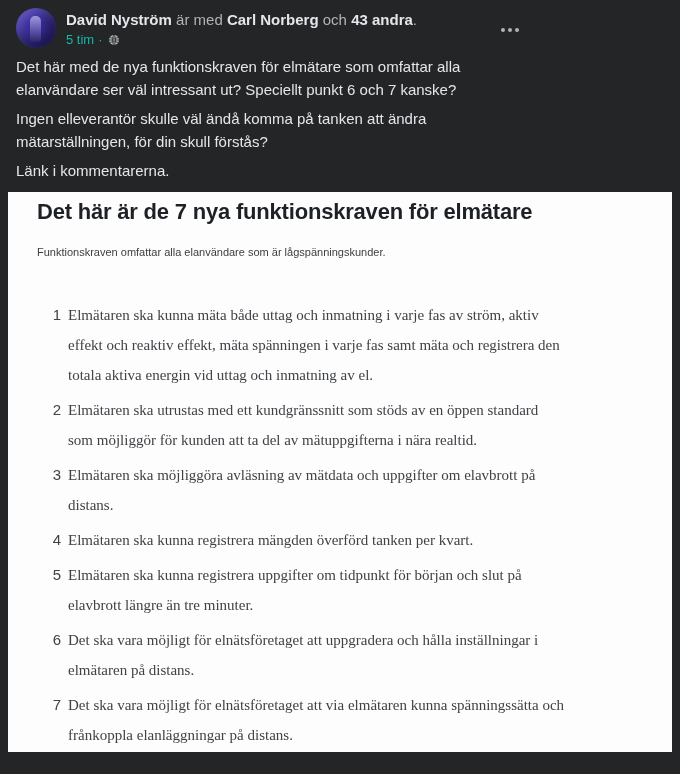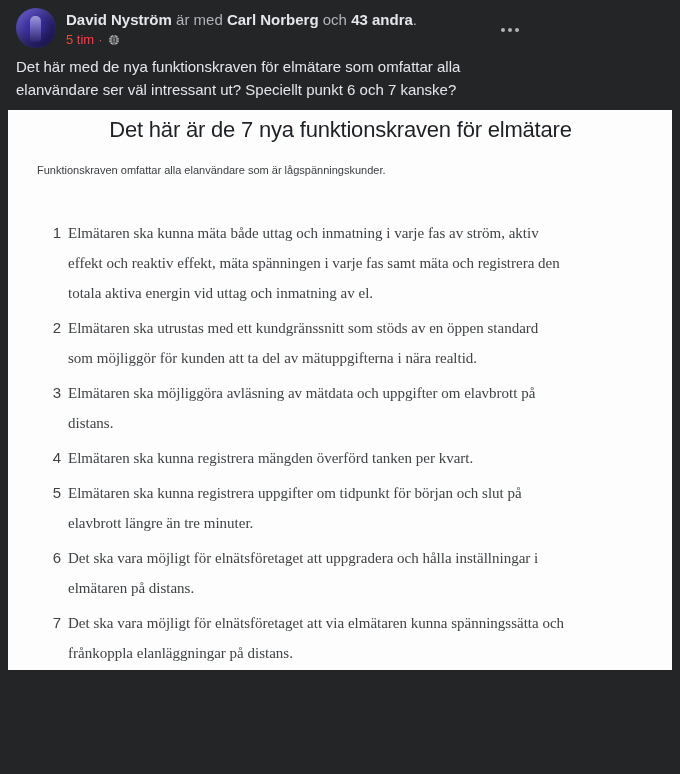--- a/index.html
+++ b/index.html
@@ -51,21 +51,21 @@
   }
   .name-line .bold-name {
     color: #e4e6eb;
     font-weight: 700;
     cursor: pointer;
   }
   .meta-line {
     margin-top: 3px;
     font-size: 13px;
     line-height: 16px;
-    color: #ef4444;
+    color: #14b8a6;
     display: flex;
     align-items: center;
     gap: 4px;
   }
   .meta-line .timestamp { cursor: pointer; }
   .globe { display: inline-flex; margin-left: 1px; }
   .menu-button {
     position: absolute;
     right: 18px; top: 18px;
     width: 32px; height: 24px;
@@ -97,24 +97,23 @@
     width: 664px;
     height: 560px;
     background: #fdfdfd;
     cursor: pointer;
     padding: 6px 28px 0 29px;
     overflow: hidden;
   }
   .img-title {
     font-size: 22px;
     line-height: 27px;
-    font-weight: 400;
+    font-weight: 700;
     letter-spacing: -0.2px;
     color: #1d2125;
-    text-align: center;
   }
   .img-subtitle {
     margin-top: 17px;
     font-size: 11px;
     line-height: 21px;
     color: #3a3d41;
   }
   .req-list {
     margin-top: 37px;
     margin-left: 12px;
@@ -168,22 +167,24 @@
       <span class="dot"></span>
       <span class="dot"></span>
       <span class="dot"></span>
     </div>
   </div>
 
   <div class="post-text">
 
       <p>Det här med de nya funktionskraven för elmätare som omfattar alla elanvändare ser väl intressant ut? Speciellt punkt 6 och 7 kanske?</p>
 
-
-
+      <p>Ingen elleverantör skulle väl ändå komma på tanken att ändra mätarställningen, för din skull förstås?</p>
+
+
+      <p>Länk i kommentarerna.</p>
     </div>
 
   <div class="attached-image">
     <div class="img-title">Det här är de 7 nya funktionskraven för elmätare</div>
     <div class="img-subtitle">Funktionskraven omfattar alla elanvändare som är lågspänningskunder.</div>
     <div class="req-list">
 
         <div class="req-item">
           <span class="req-num">1</span>
           <span class="req-text">Elmätaren ska kunna mäta både uttag och inmatning i varje fas av ström, aktiv

